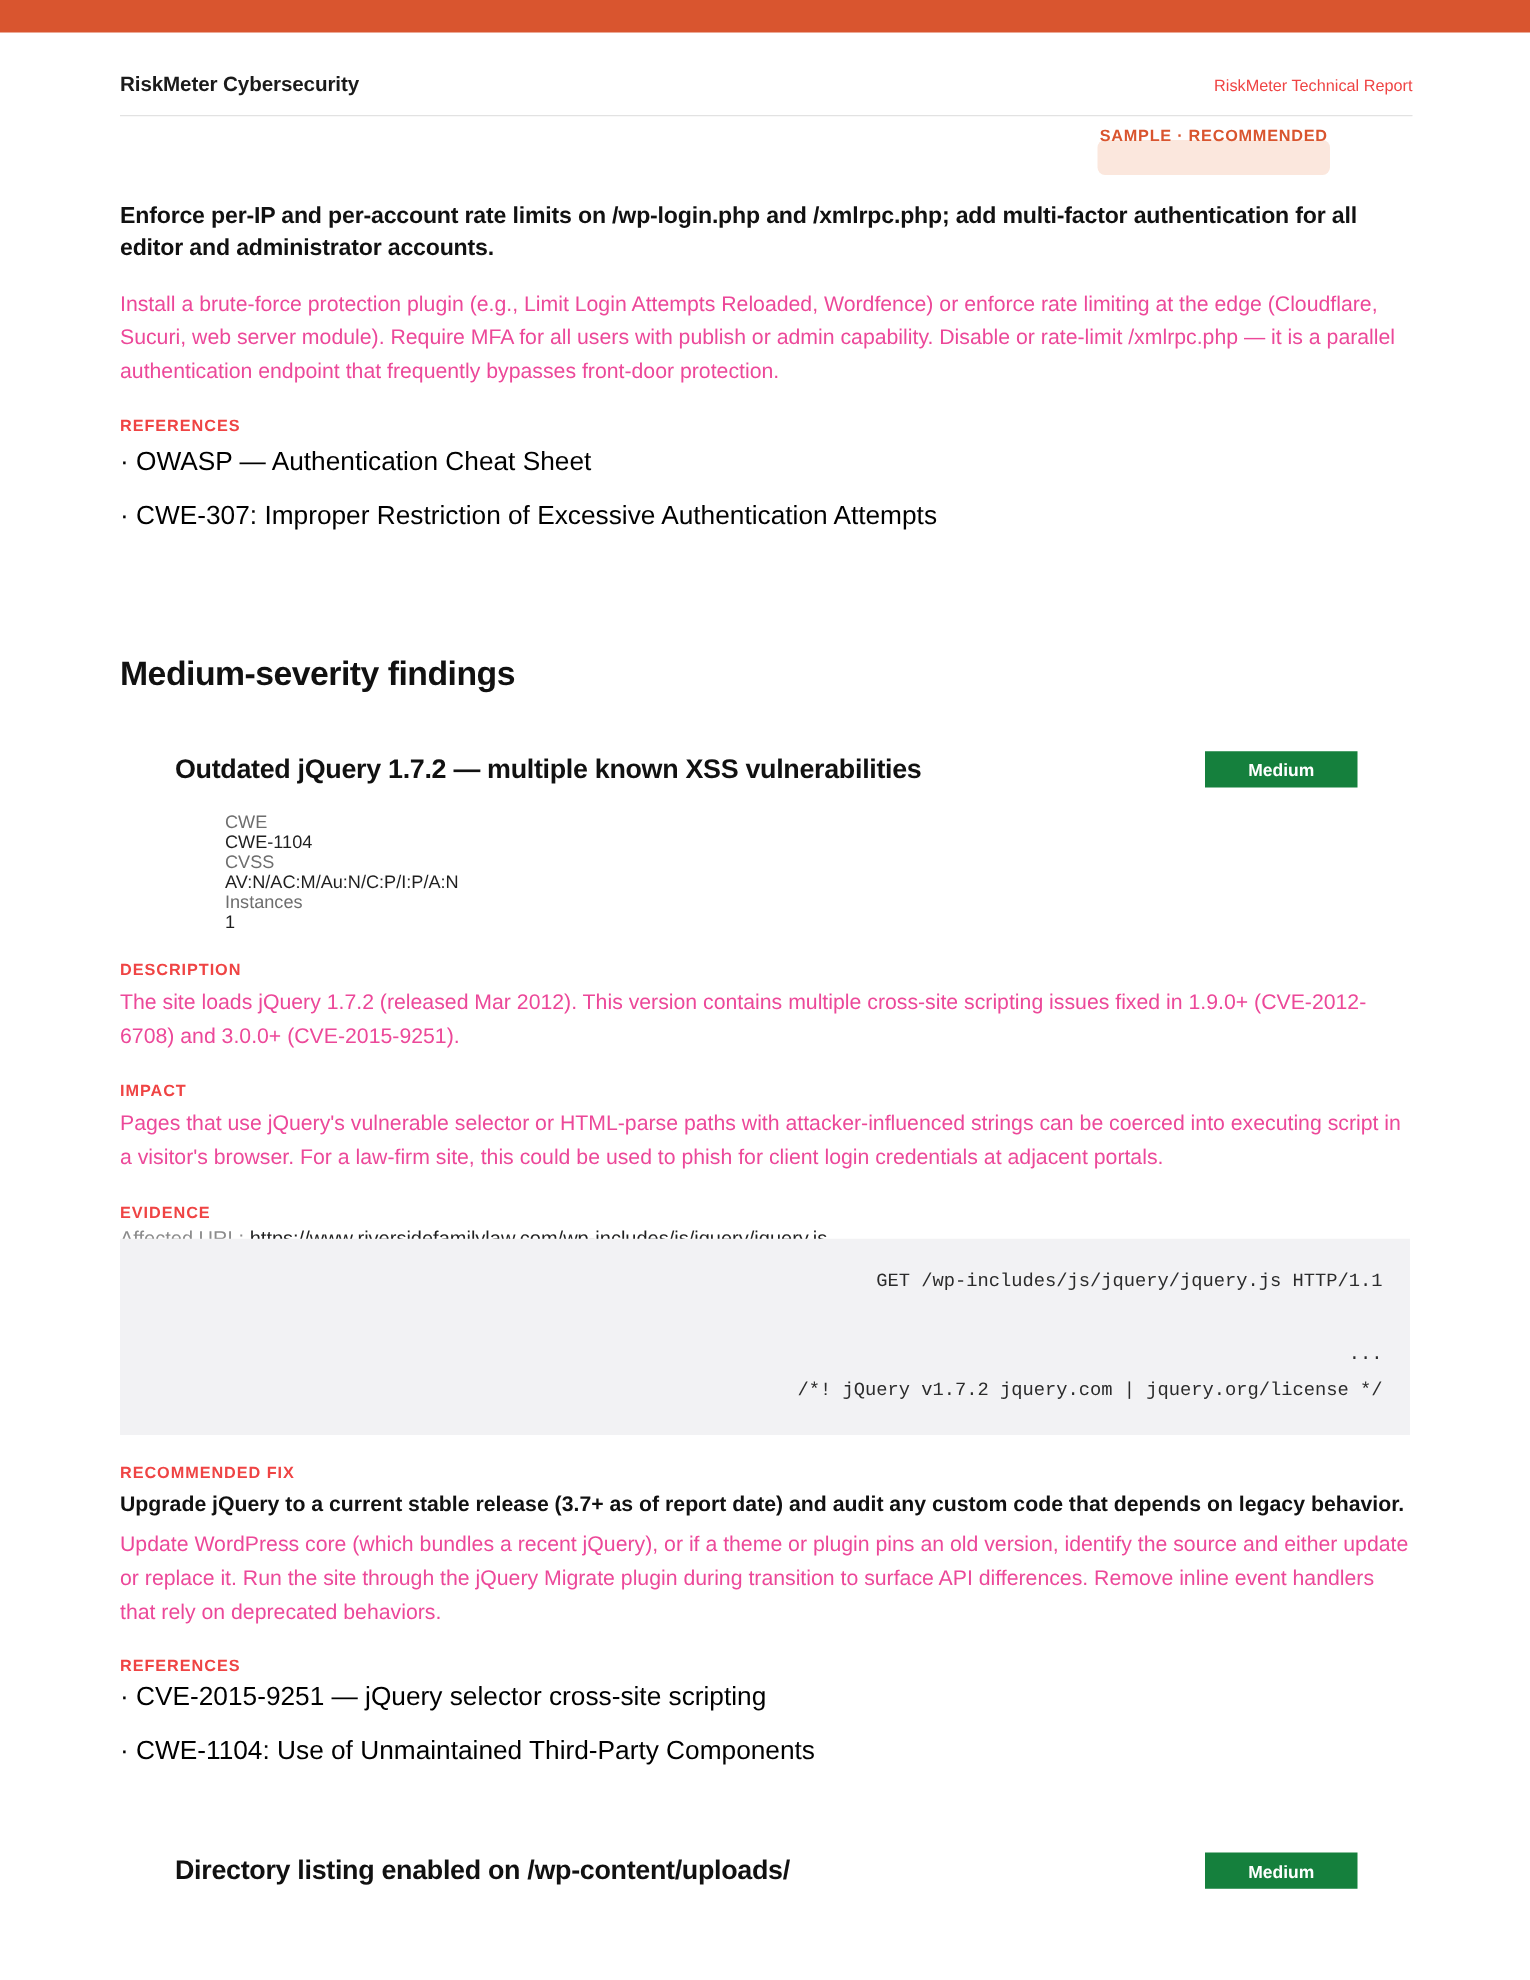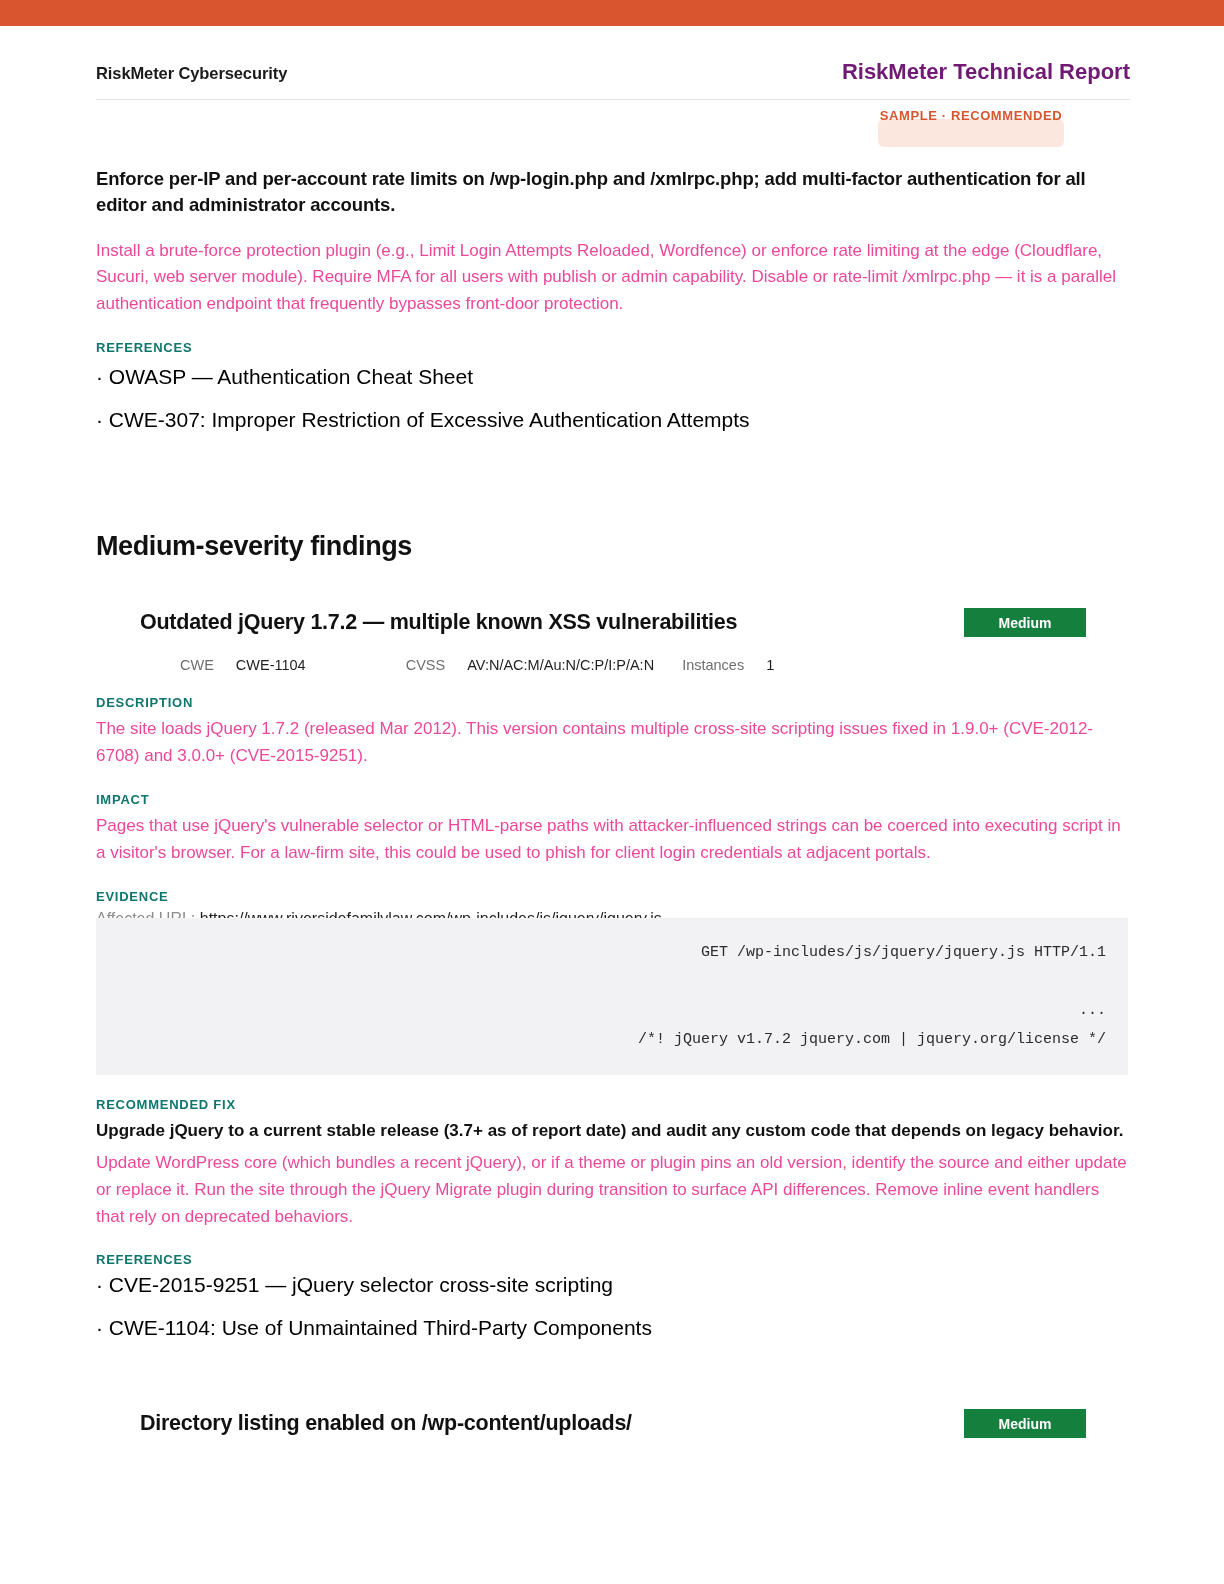--- a/index.html
+++ b/index.html
@@ -44,23 +44,23 @@
     padding-left: 24px;
     padding-right: 22px;
   }
   .run-head-left {
     font-size: 16.5px;
     font-weight: bold;
     color: #1b1b1b;
     letter-spacing: -0.1px;
   }
   .run-head-right {
-    font-size: 22px;
-    color: #701a75;
-    font-weight: bold;
+    font-size: 13px;
+    color: #ef4444;
+    font-weight: normal;
   }
   .head-rule {
     margin: 14px 22px 0 24px;
     height: 1px;
     background: #e2e2e2;
   }
 
   
   .sample-wrap {
     position: relative;
@@ -103,21 +103,21 @@
   .body-para {
     font-size: 17px;
     line-height: 1.58;
     color: #ec4899;
     margin: 19px 0 0 0;
   }
 
   .label {
     font-size: 13px;
     font-weight: bold;
-    color: #0f766e;
+    color: #ef4444;
     letter-spacing: 0.75px;
     margin: 22px 0 6px 0;
   }
   .ref-item {
     font-size: 21px;
     color: #000000;
     line-height: 1.5;
     margin: 0 0 11px 0;
   }
 
@@ -157,20 +157,21 @@
     margin-right: 42px;
     flex: none;
   }
 
   
   .meta-row {
     display: flex;
     align-items: baseline;
     margin: 20px 0 16px 0;
     padding-left: 84px;
+    flex-direction: column;
   }
   .meta-key {
     font-size: 14.5px;
     color: #6e6e6e;
     font-weight: normal;
   }
   .meta-val {
     font-size: 14.5px;
     color: #1f1f1f;
     font-weight: normal;

